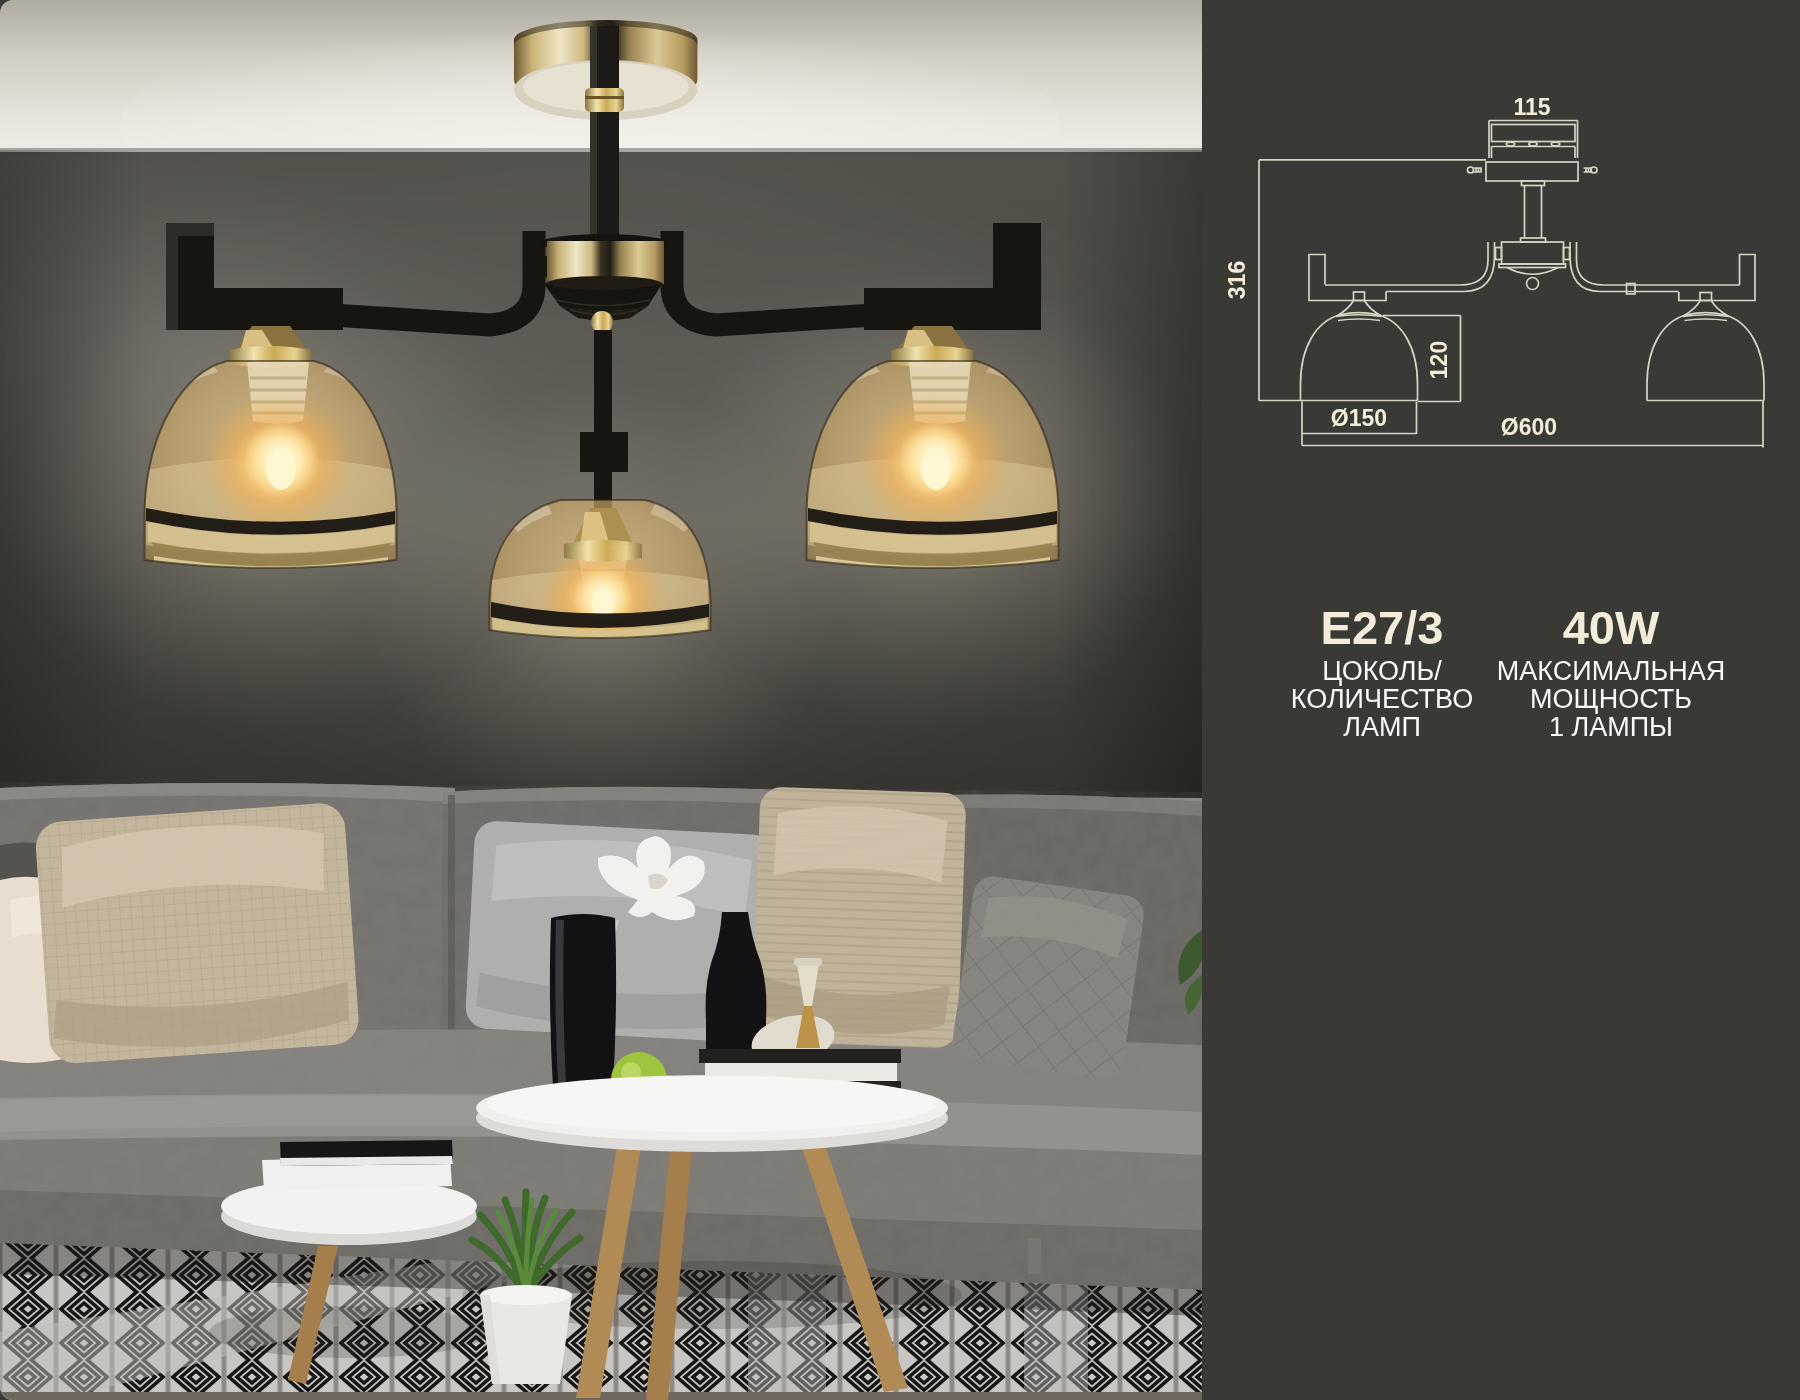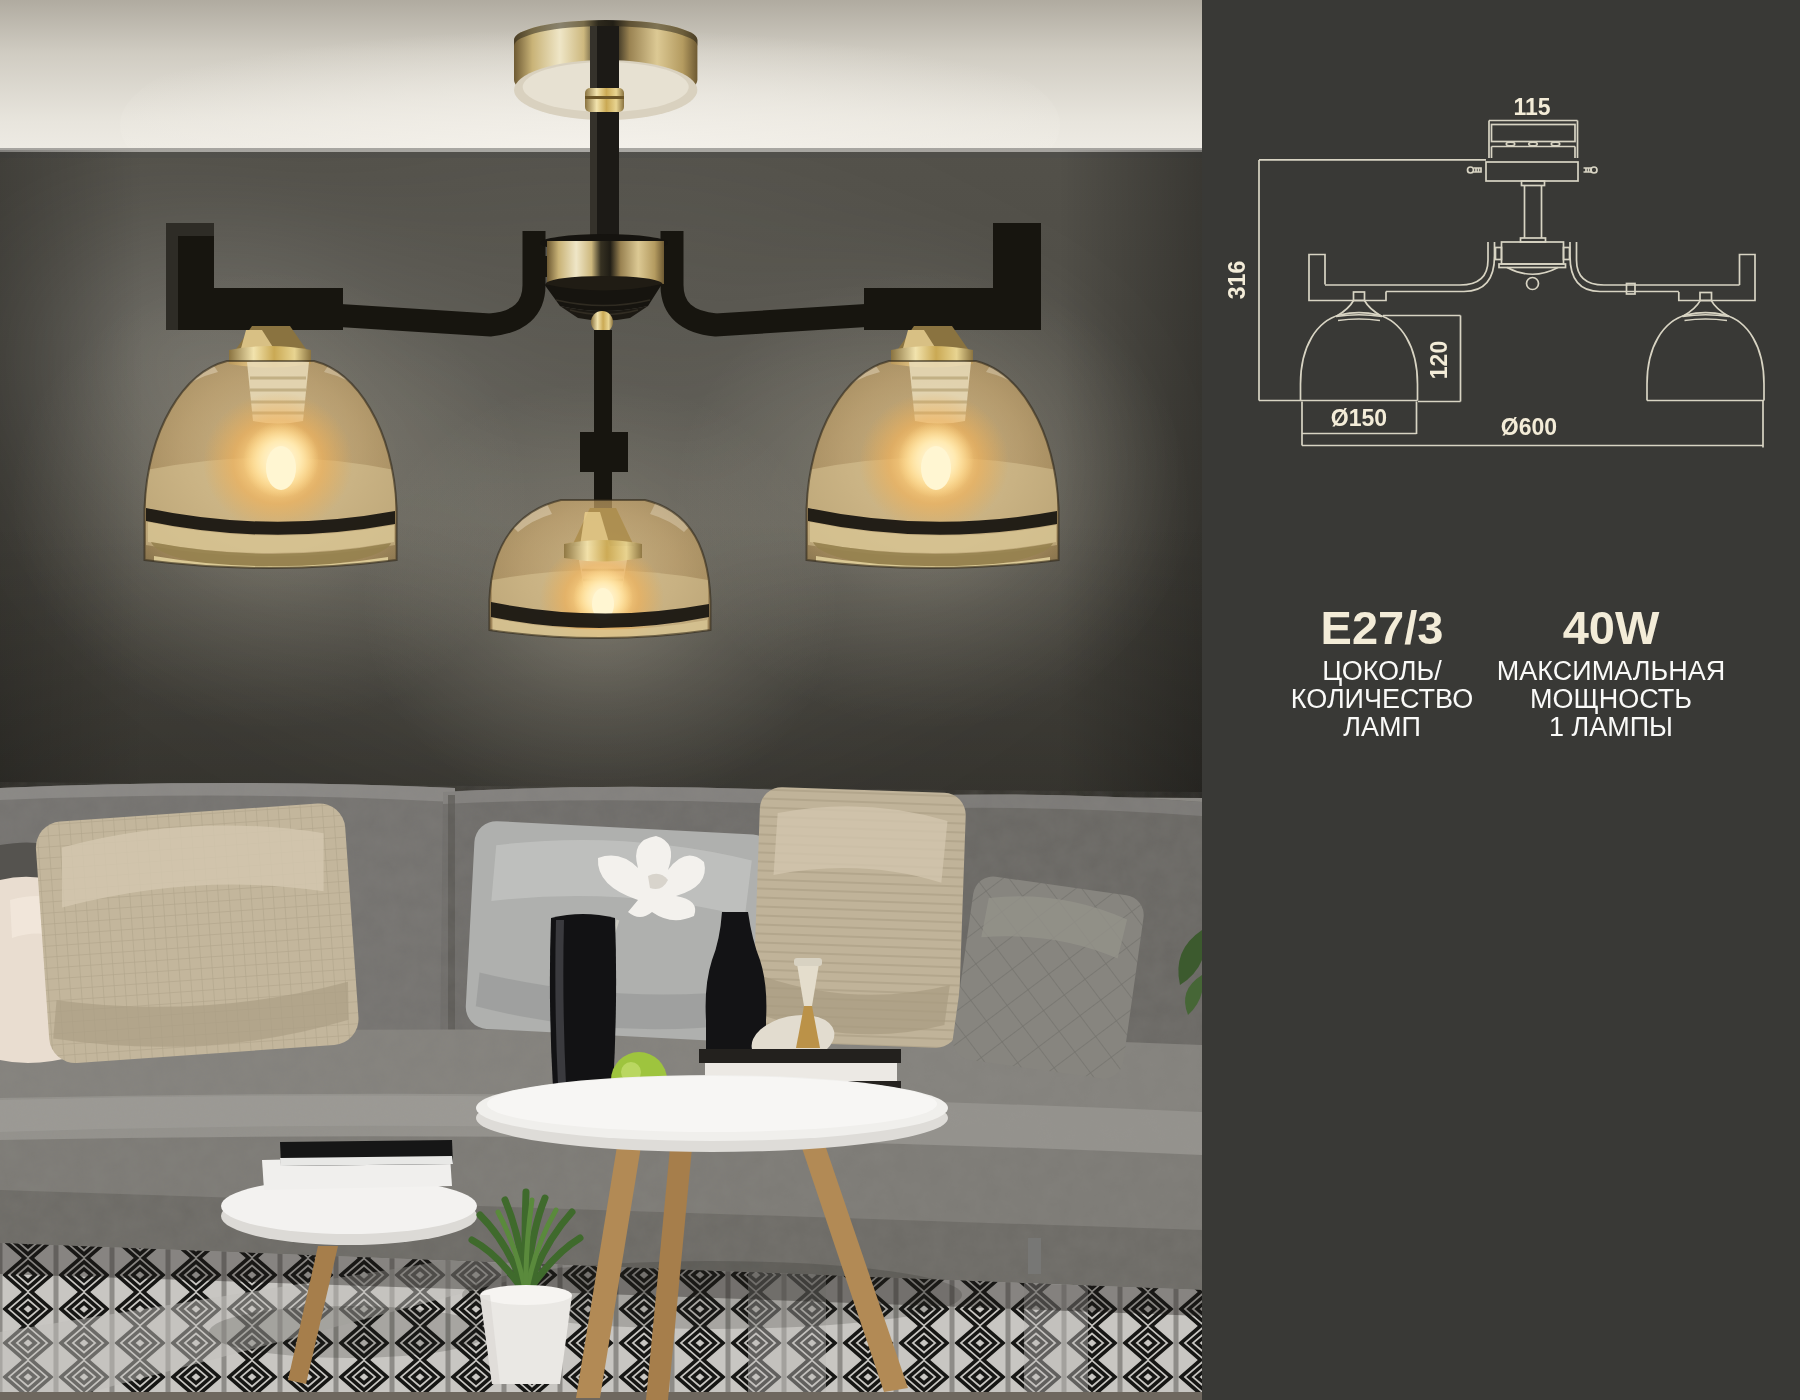--- a/index.html
+++ b/index.html
@@ -1,16 +1,16 @@
 <!DOCTYPE html>
 <html><head>
 <meta charset="utf-8">
 <style>
   html,body{margin:0;padding:0;background:#393936;}
-  #canvas{position:relative;width:1800px;height:1400px;overflow:hidden;font-family:"Liberation Sans",sans-serif;}
+  #canvas{position:relative;width:1800px;height:1400px;overflow:hidden;font-family:"Liberation Sans",sans-serif;border-radius:13px;}
 </style>
 </head>
 <body>
 <div id="canvas">
 <svg width="1800" height="1400" viewBox="0 0 1800 1400" xmlns="http://www.w3.org/2000/svg">
 <defs>
   <linearGradient id="ceil" x1="0" y1="0" x2="0" y2="1">
     <stop offset="0" stop-color="#b0aba0"></stop>
     <stop offset="0.35" stop-color="#d0ccc2"></stop>
     <stop offset="0.8" stop-color="#e8e5dd"></stop>

